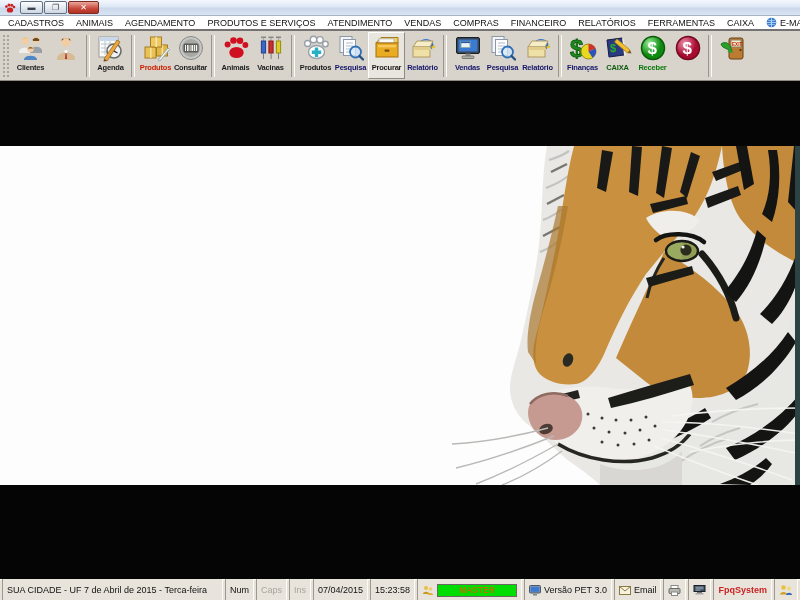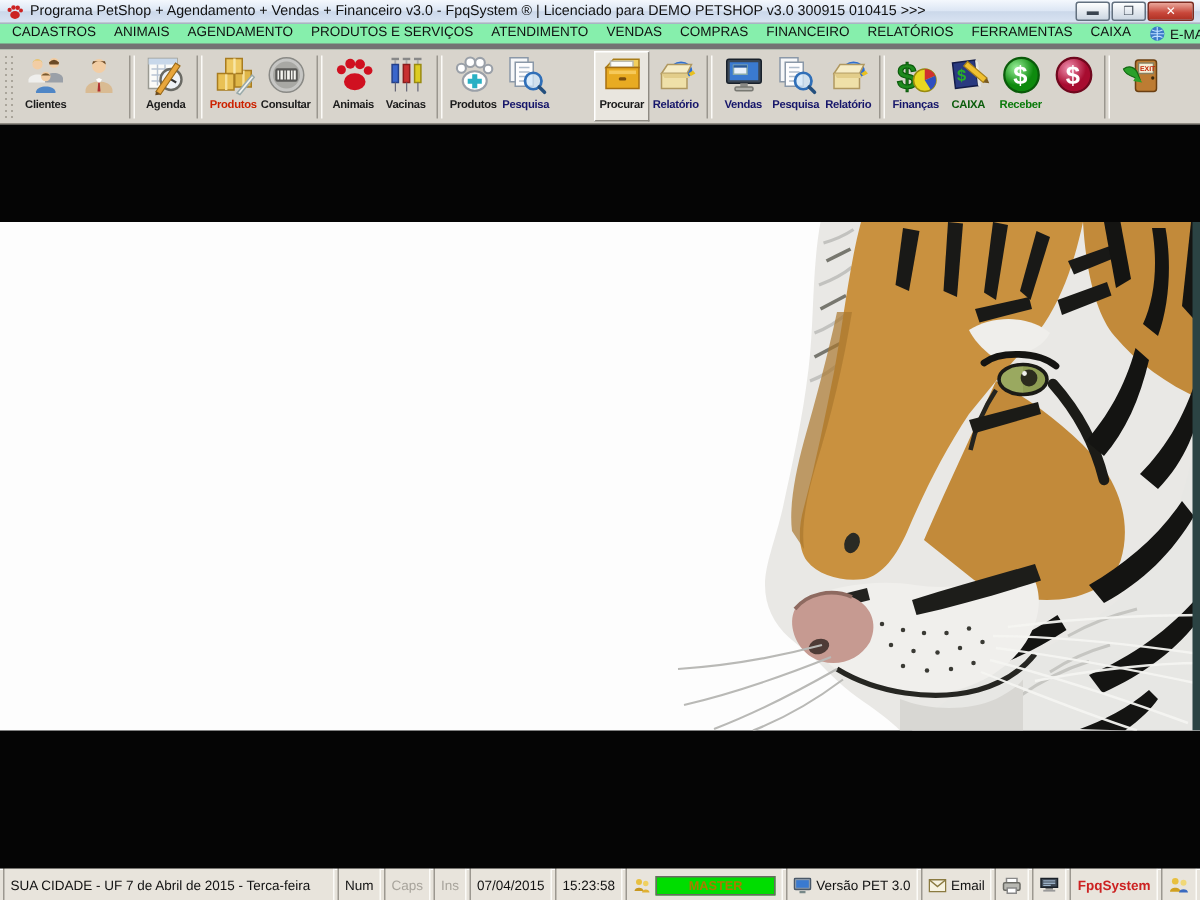--- a/index.html
+++ b/index.html
@@ -12,36 +12,36 @@
     border-bottom:1px solid #a8b4c4;padding:0 2px;}
   .titlebar .app-icon{width:12px;height:12px;margin:0 4px 0 2px;flex:0 0 auto;}
   .titlebar .title{font-size:9.5px;color:#111;white-space:nowrap;overflow:hidden;flex:1;}
   .winbtns{display:flex;gap:1px;margin-right:2px;}
   .wbtn{width:21px;height:11px;border:1px solid #62707f;border-radius:2px;
     background:linear-gradient(#fdfefe,#ccd6e2);display:flex;align-items:center;justify-content:center;
     font-size:8px;color:#3a4450;line-height:1;}
   .wbtn.close{width:29px;background:linear-gradient(#e9a79b,#c8473a 60%,#b03225);color:#fff;border-color:#7c2c22;}
 
   
-  .menubar{height:13px;flex:0 0 13px;background:#86efac;display:flex;
-    font-size:9px;color:#111;padding-left:2px;border-bottom:4px solid #737373;}
+  .menubar{height:13px;flex:0 0 13px;background:#ffffff;display:flex;align-items:center;
+    font-size:9px;color:#111;padding-left:2px;border-bottom:2px solid #737373;}
   .menu-item{padding:0 6px;white-space:nowrap;}
   .menu-item.email{display:flex;align-items:center;gap:3px;}
 
   
   .toolbar{height:49px;flex:0 0 49px;background:#d8d4cc;display:flex;align-items:center;
     border-bottom:1px solid #8f8b83;padding-left:2px;overflow:hidden;}
   .gripper{width:9px;height:44px;flex:0 0 9px;
     background-image:radial-gradient(#aaa59b 28%,transparent 32%);background-size:4px 4px;margin-right:2px;}
   .tbtn{width:35px;flex:0 0 35px;height:44px;display:flex;flex-direction:column;align-items:center;
     justify-content:flex-start;padding-top:1px;}
   .tbtn .ticon{width:28px;height:28px;flex:0 0 28px;}
   .tbtn .tlabel{font-size:7.5px;font-weight:bold;letter-spacing:-0.2px;white-space:nowrap;
     margin-top:1px;color:#1c1c1c;}
-  .tbtn.pressed{background:#e9e6df;border:1px solid;border-color:#fff #8f8b83 #8f8b83 #fff;margin-left:28px;}
+  .tbtn.pressed{background:#e9e6df;border:1px solid;border-color:#fff #8f8b83 #8f8b83 #fff;}
   .sep{width:2px;height:42px;flex:0 0 2px;border-left:1px solid #9a968e;border-right:1px solid #fbfaf7;margin:0 3px;}
 
   
   .client{flex:1;position:relative;background:#050505;}
   .white-band{position:absolute;left:0;top:65px;width:800px;height:339px;background:#fdfdfd;}
   .tiger{position:absolute;right:0;top:0;width:350px;height:339px;display:block;}
 
   
   .statusbar{height:20px;flex:0 0 20px;background:#e6e2da;border-top:1px solid #fff;
     display:flex;align-items:center;gap:2px;padding:0 2px;font-size:9px;color:#111;}
@@ -58,21 +58,20 @@
 <div class="window">
 
   <div class="titlebar">
     <svg class="app-icon" viewBox="0 0 12 12">
       <ellipse cx="6" cy="8" rx="3.2" ry="2.6" fill="#c22"></ellipse>
       <circle cx="2.4" cy="4.6" r="1.4" fill="#c22"></circle>
         <circle cx="5" cy="3" r="1.5" fill="#c22"></circle>
       <circle cx="7.8" cy="3.2" r="1.5" fill="#c22"></circle>
         <circle cx="10" cy="5" r="1.3" fill="#c22"></circle>
     </svg>
-    <span class="title">Programa PetShop + Agendamento + Vendas + Financeiro v3.0 - FpqSystem ® | Licenciado para  DEMO PETSHOP v3.0 300915 010415 &gt;&gt;&gt;</span>
     <div class="winbtns">
       <div class="wbtn">▬</div>
       <div class="wbtn">❐</div>
       <div class="wbtn close">✕</div>
     </div>
   </div>
 
   <div class="menubar">
     <span class="menu-item">CADASTROS</span>
     <span class="menu-item">ANIMAIS</span>

